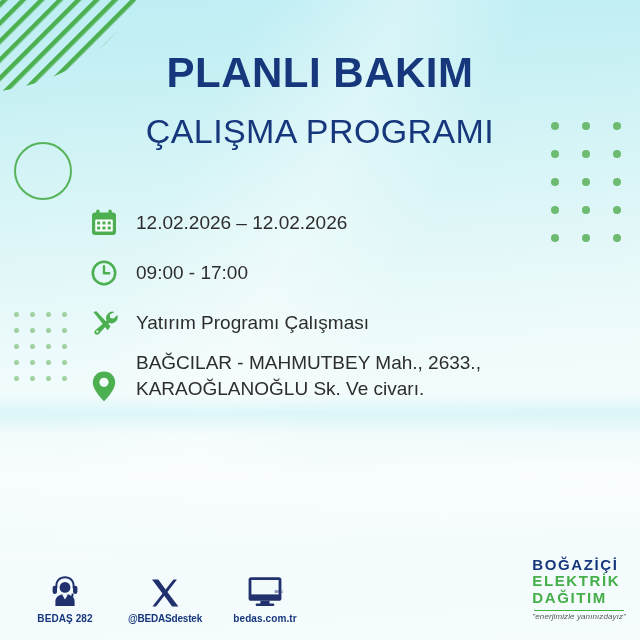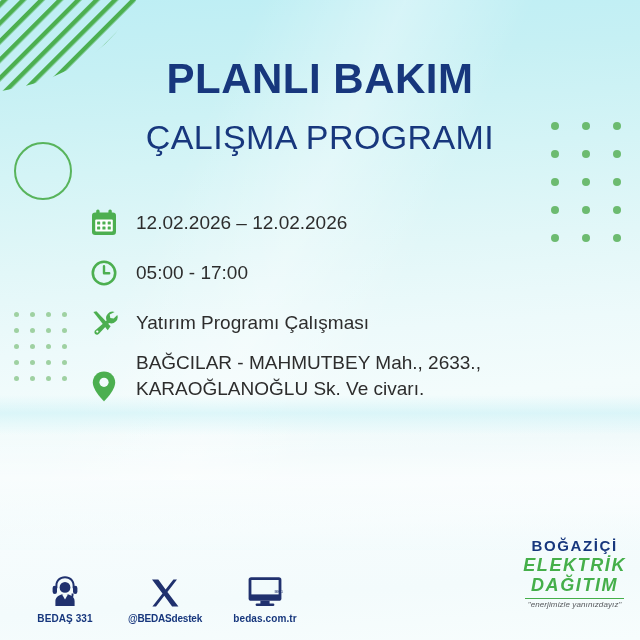--- a/index.html
+++ b/index.html
@@ -74,21 +74,21 @@
   .dots-right {
     left:551px; top:122px;
     grid-template-columns:repeat(3, 31px);
     grid-template-rows:repeat(5, 28px);
   }
   .dots-right span { width:8px; height:8px; background:#6cbb70; }
 
   
   .heading-block {
     position:absolute;
-    left:0; right:0; top:58px;
+    left:0; right:0; top:52px;
     text-align:center;
   }
   .title-main {
     font-size:42px;
     font-weight:bold;
     letter-spacing:.5px;
     color:#17377d;
     line-height:1.02;
   }
   .title-sub {
@@ -157,31 +157,31 @@
     color:#17377d;
     font-weight:bold;
     letter-spacing:.1px;
     white-space:nowrap;
   }
   .contact-x .clabel { letter-spacing:-.2px; }
 
   
   .brand {
     position:absolute;
-    right:14px; bottom:16px;
-    text-align:center;
+    right:14px; bottom:4px;
+    text-align:left;
     line-height:1.12;
   }
   .brand .l1 {
     font-size:15px; font-weight:bold;
     color:#17377d; letter-spacing:1.6px;
   }
   .brand .l2, .brand .l3 {
-    font-size:18px; font-weight:bold;
-    color:#45af4a; letter-spacing:1.6px;font-style:italic;
+    font-size:15px; font-weight:bold;
+    color:#45af4a; letter-spacing:1.6px;
   }
   .brand .rule {
     height:1px; background:#45af4a;
     margin:3px 2px 2px 2px;
   }
   .brand .tag {
     font-size:8px;
     font-style:italic;
     color:#55585c;
     letter-spacing:.1px;
@@ -281,21 +281,21 @@
       <span class="txt">12.02.2026 – 12.02.2026</span>
     </div>
 
     <div class="info-row row-time">
       <span class="ico">
         <svg width="26" height="26" viewBox="0 0 26 26">
           <circle cx="13" cy="13" r="11.2" fill="none" stroke="#4caf50" stroke-width="2.6"></circle>
           <path d="M13 6.3 V13.3 H18.2" fill="none" stroke="#4caf50" stroke-width="2.4" stroke-linecap="round" stroke-linejoin="round"></path>
         </svg>
       </span>
-      <span class="txt">05:00 - 17:00</span>
+      <span class="txt">09:00 - 17:00</span>
     </div>
 
     <div class="info-row row-type">
       <span class="ico">
         <svg width="28" height="27" viewBox="0 0 28 27">
           <g fill="#4caf50">
             <path d="M3.4 3.1 L6.4 2.2 L20.6 17.3 L17.7 21.2 Z"></path>
             <path d="M24.6 3.0 a6.4 6.4 0 0 0 -8.0 8.5 L5.6 21.0 a2.6 2.6 0 1 0 3.6 3.6 l9.8 -10.6 a6.4 6.4 0 0 0 8.3 -8.1 l-3.6 3.6 l-3.4 -0.6 l-0.6 -3.4 Z"></path>
           </g>
           <circle cx="7.3" cy="22.6" r="1.15" fill="#ffffff"></circle>
@@ -327,21 +327,21 @@
               <path d="M16 2.2 c-5.6 0 -9.6 3.9 -9.6 9.1 v3.0 h2.0 v-3.0 c0 -4.1 3.3 -7.1 7.6 -7.1 c4.3 0 7.6 3.0 7.6 7.1 v3.0 h2.0 v-3.0 c0 -5.2 -4.0 -9.1 -9.6 -9.1 Z"></path>
               <rect x="3.6" y="11.8" width="4.4" height="8.2" rx="2.2"></rect>
               <rect x="24.0" y="11.8" width="4.4" height="8.2" rx="2.2"></rect>
               <path d="M22.6 19.6 v1.7 c0 1.5 -1.4 2.5 -3.3 2.5 h-2.0 v1.9 h2.2 c3.0 0 5.0 -1.9 5.0 -4.4 v-1.7 Z"></path>
               <circle cx="16" cy="13.4" r="5.4"></circle>
               <path d="M16 19.9 c-5.3 0 -9.6 3.0 -9.6 7.0 v5.0 h19.2 v-5.0 c0 -4.0 -4.3 -7.0 -9.6 -7.0 Z"></path>
             </g>
             <path d="M13.1 20.6 L16 25.4 L18.9 20.6 L16 19.6 Z" fill="#f2fbfc"></path>
           </svg>
         </span>
-        <span class="clabel">BEDAŞ 331</span>
+        <span class="clabel">BEDAŞ 282</span>
       </div>
 
       <div class="contact contact-x">
         <span class="cico">
           <svg width="30" height="31" viewBox="0 0 30 31">
             <path d="M2.0 2.6 H8.3 L15.6 12.6 L23.4 2.6 H27.0 L17.4 14.9 L28.4 29.4 H22.1 L14.3 18.8 L6.0 29.4 H2.4 L12.5 16.4 Z" fill="#20316e"></path>
           </svg>
         </span>
         <span class="clabel">@BEDASdestek</span>
       </div>

